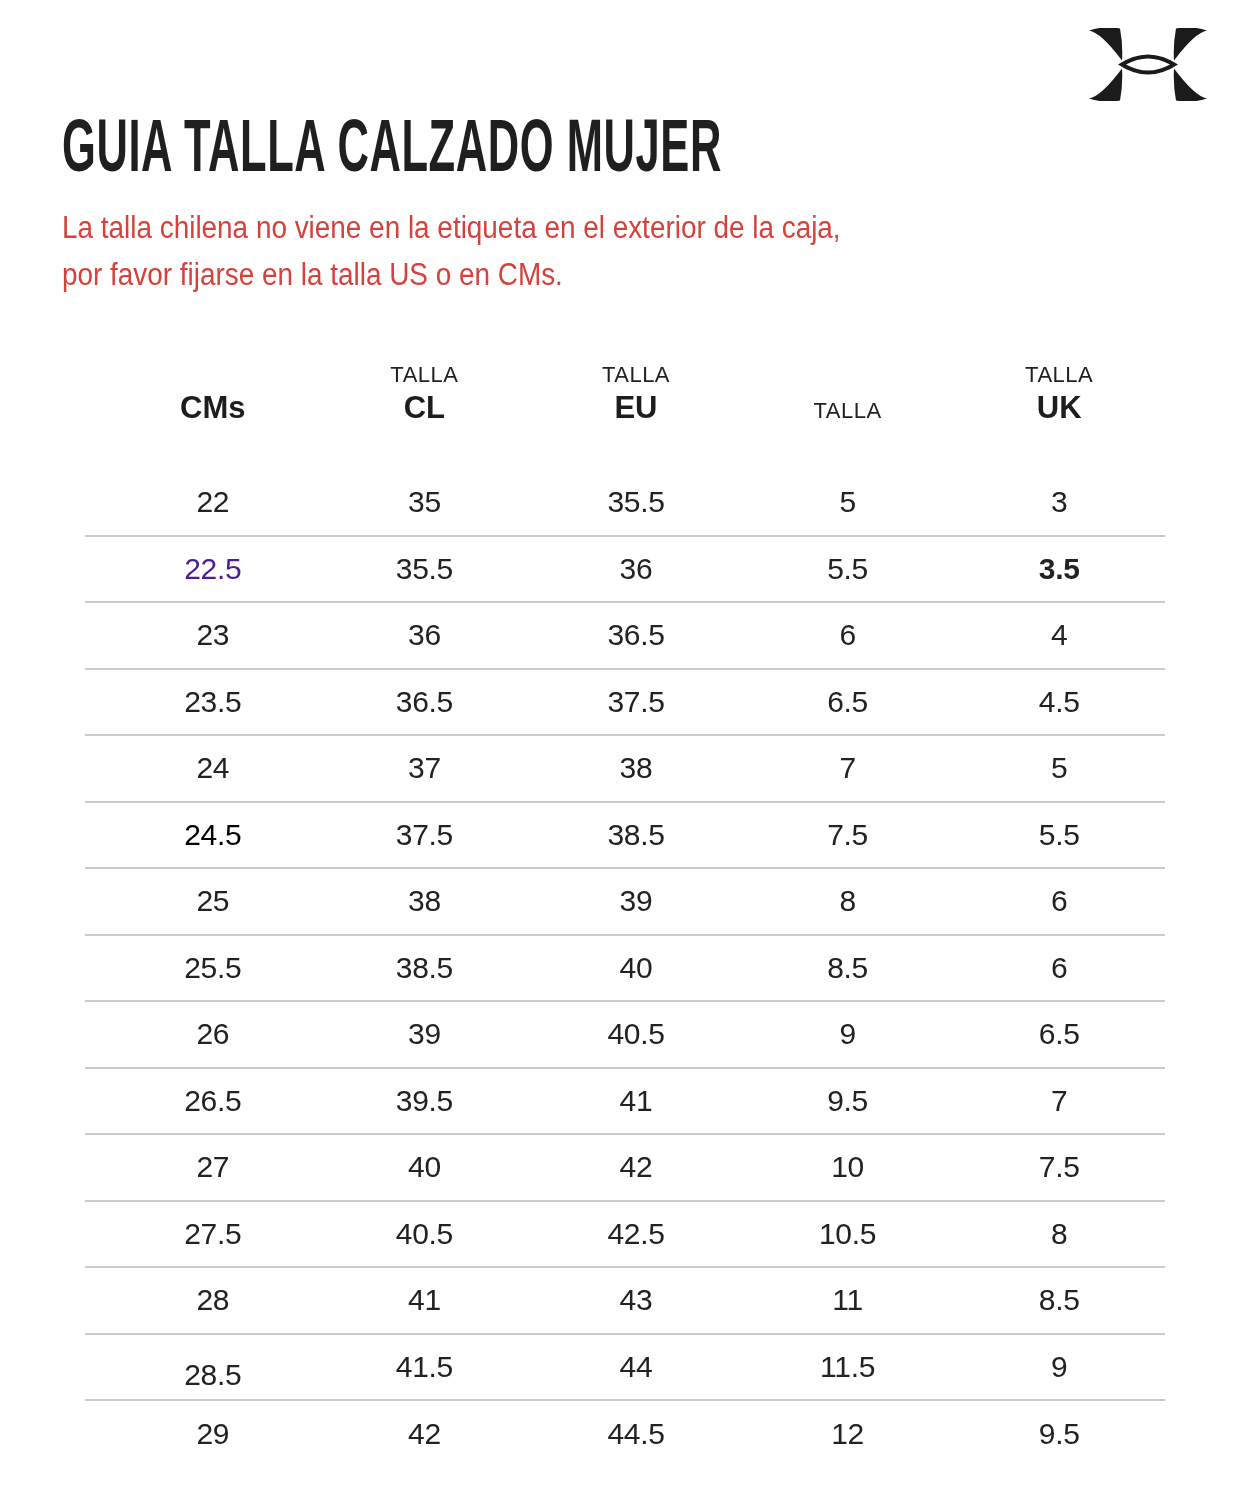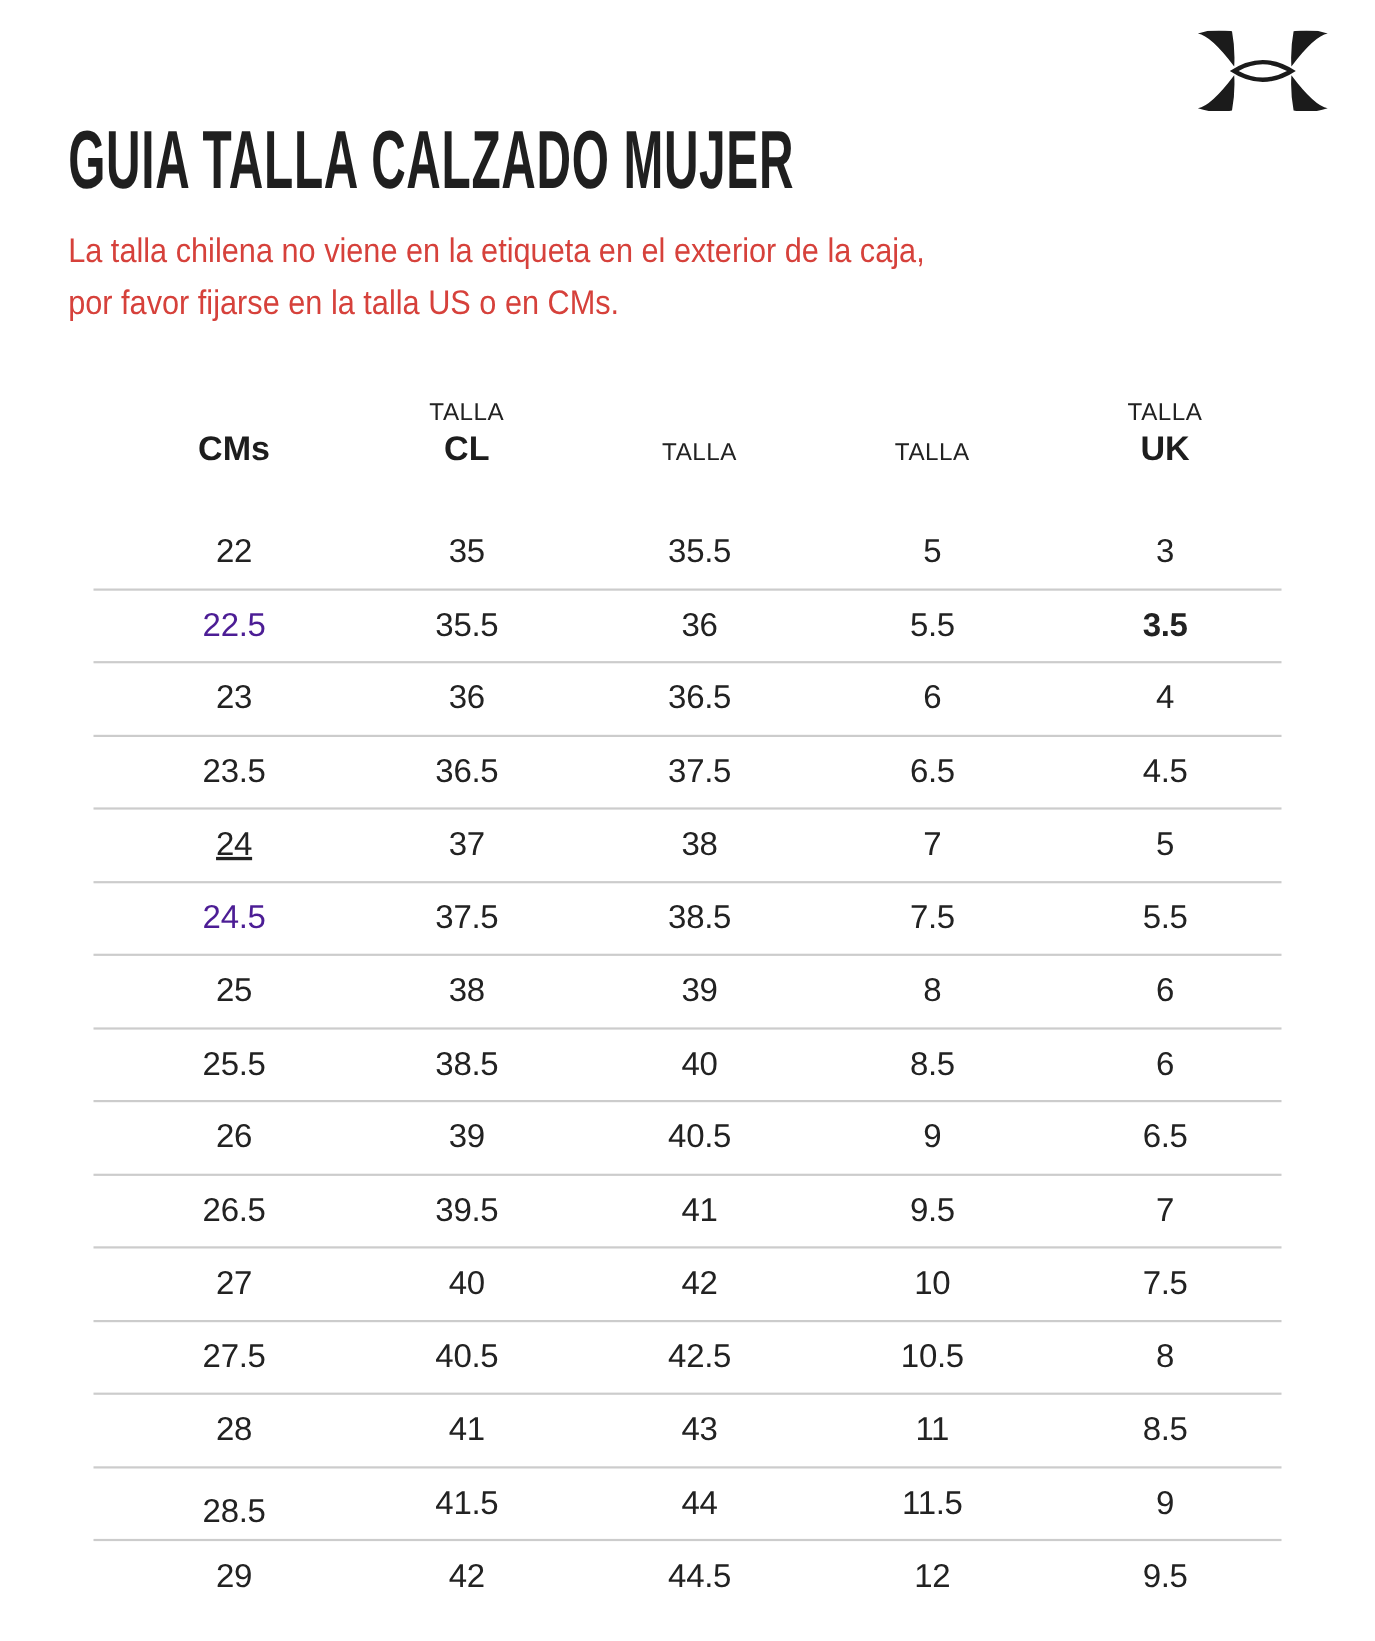--- a/index.html
+++ b/index.html
@@ -131,20 +131,21 @@
     <div class="th">
       <div class="th-top"></div>
       <div class="th-label">CMs</div>
     </div>
     <div class="th">
       <div class="th-top">TALLA</div>
       <div class="th-label">CL</div>
     </div>
     <div class="th">
       <div class="th-top">TALLA</div>
+      <div class="th-label">EU</div>
     </div>
     <div class="th">
       <div class="th-top">TALLA</div>
     </div>
     <div class="th">
       <div class="th-top">TALLA</div>
       <div class="th-label">UK</div>
     </div>
   </div>
   <div class="rows">
@@ -170,28 +171,28 @@
         <div class="cell" style="color: rgb(34, 34, 34);">4</div>
       </div>
       <div class="row" style="border-bottom-color: rgb(204, 204, 204);">
         <div class="cell" style="color: rgb(34, 34, 34);">23.5</div>
         <div class="cell" style="color: rgb(34, 34, 34);">36.5</div>
         <div class="cell" style="color: rgb(34, 34, 34);">37.5</div>
         <div class="cell" style="color: rgb(34, 34, 34);">6.5</div>
         <div class="cell" style="color: rgb(34, 34, 34);">4.5</div>
       </div>
       <div class="row" style="border-bottom-color: rgb(204, 204, 204);">
-        <div class="cell" style="color: rgb(34, 34, 34); text-decoration: underline;">24</div>
+        <div class="cell" style="color: rgb(34, 34, 34);">24</div>
         <div class="cell" style="color: rgb(34, 34, 34);">37</div>
         <div class="cell" style="color: rgb(34, 34, 34);">38</div>
         <div class="cell" style="color: rgb(34, 34, 34);">7</div>
         <div class="cell" style="color: rgb(34, 34, 34);">5</div>
       </div>
       <div class="row" style="border-bottom-color: rgb(204, 204, 204);">
-        <div class="cell" style="color: #4c1d95;">24.5</div>
+        <div class="cell" style="color: #000000;">24.5</div>
         <div class="cell" style="color: rgb(34, 34, 34);">37.5</div>
         <div class="cell" style="color: rgb(34, 34, 34);">38.5</div>
         <div class="cell" style="color: rgb(34, 34, 34);">7.5</div>
         <div class="cell" style="color: rgb(34, 34, 34);">5.5</div>
       </div>
       <div class="row" style="border-bottom-color: rgb(204, 204, 204);">
         <div class="cell" style="color: rgb(34, 34, 34);">25</div>
         <div class="cell" style="color: rgb(34, 34, 34);">38</div>
         <div class="cell" style="color: rgb(34, 34, 34);">39</div>
         <div class="cell" style="color: rgb(34, 34, 34);">8</div>

